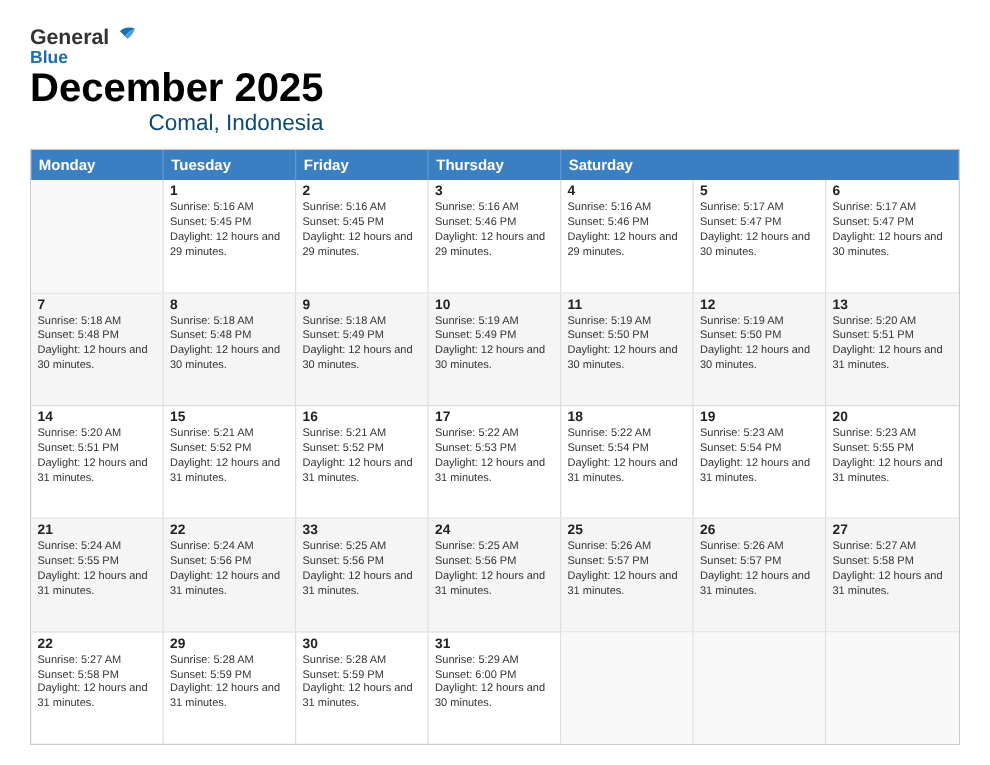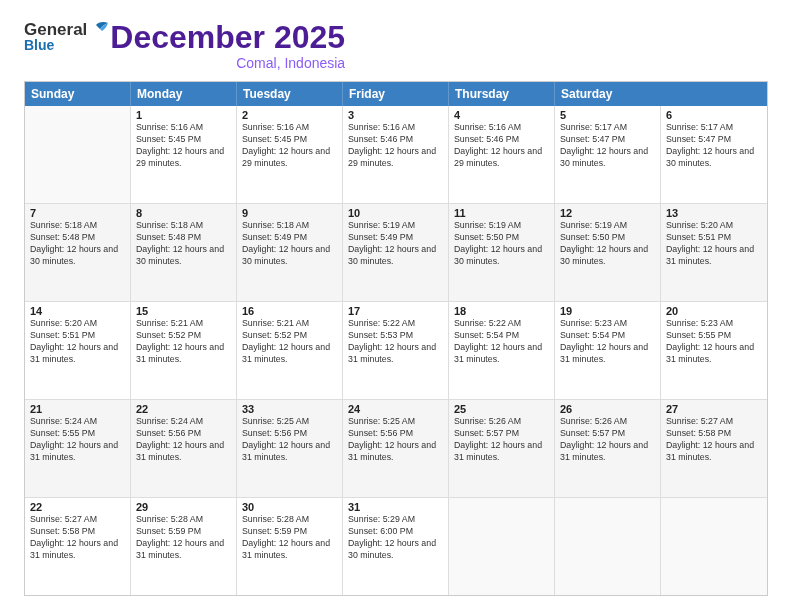--- a/index.html
+++ b/index.html
@@ -15,39 +15,40 @@
       height: 612px;
       padding: 20px 24px 16px 24px;
       display: flex;
       flex-direction: column;
     }
     .header {
       display: flex;
       justify-content: flex-start;
       align-items: flex-start;
       margin-bottom: 10px;
+      flex-direction: column;
     }
     .logo {
       display: flex;
       align-items: center;
     }
     .logo-general { color: #333; }
     .logo-blue { color: #1a6faf; }
     .title-area {
       text-align: right;
     }
     .month-title {
       font-size: 32px;
       font-weight: bold;
-      color: #4c1d95;
+      color: #000000;
       line-height: 1.1;
     }
     .location {
-      font-size: 14px;
-      color: #8b5cf6;
+      font-size: 18px;
+      color: #0c4a6e;
     }
     .calendar {
       flex: 1;
       display: flex;
       flex-direction: column;
       border: 1px solid #ccc;
     }
     .calendar-header {
       display: grid;
       grid-template-columns: repeat(7, 1fr);
@@ -123,21 +124,20 @@
       </div>
     </div>
     <div class="title-area">
       <div class="month-title">December 2025</div>
       <div class="location">Comal, Indonesia</div>
     </div>
   </div>
 
   <div class="calendar">
     <div class="calendar-header">
-    <div class="calendar-header-cell">Sunday</div>
         <div class="calendar-header-cell">Monday</div>
         <div class="calendar-header-cell">Tuesday</div>
         <div class="calendar-header-cell">Friday</div>
         <div class="calendar-header-cell">Thursday</div>
         <div class="calendar-header-cell">Saturday</div>
       </div>
     <div class="calendar-body">
     <div class="calendar-row">
           <div class="calendar-cell empty-cell"></div>
           <div class="calendar-cell">

